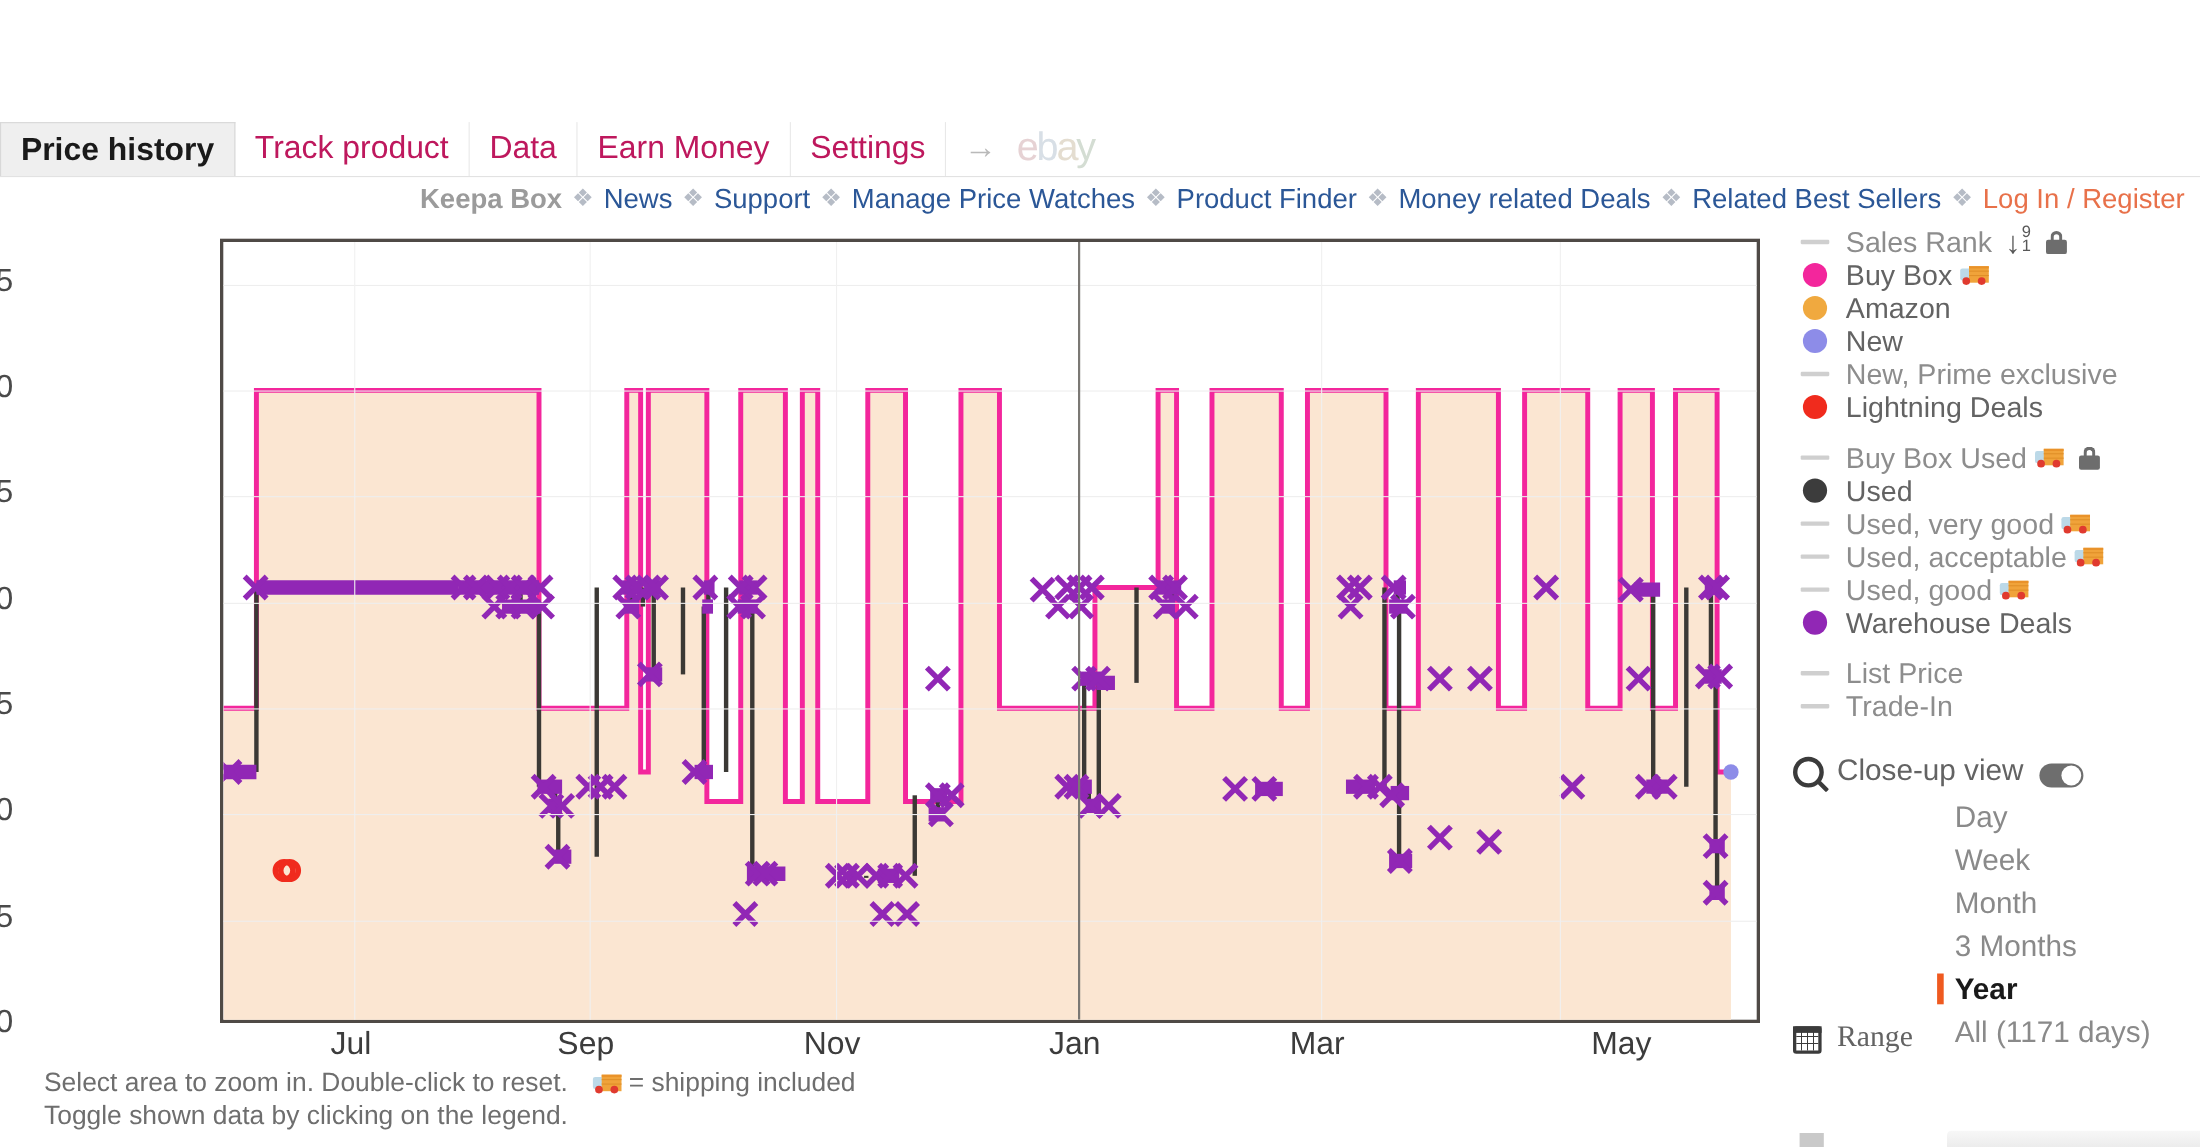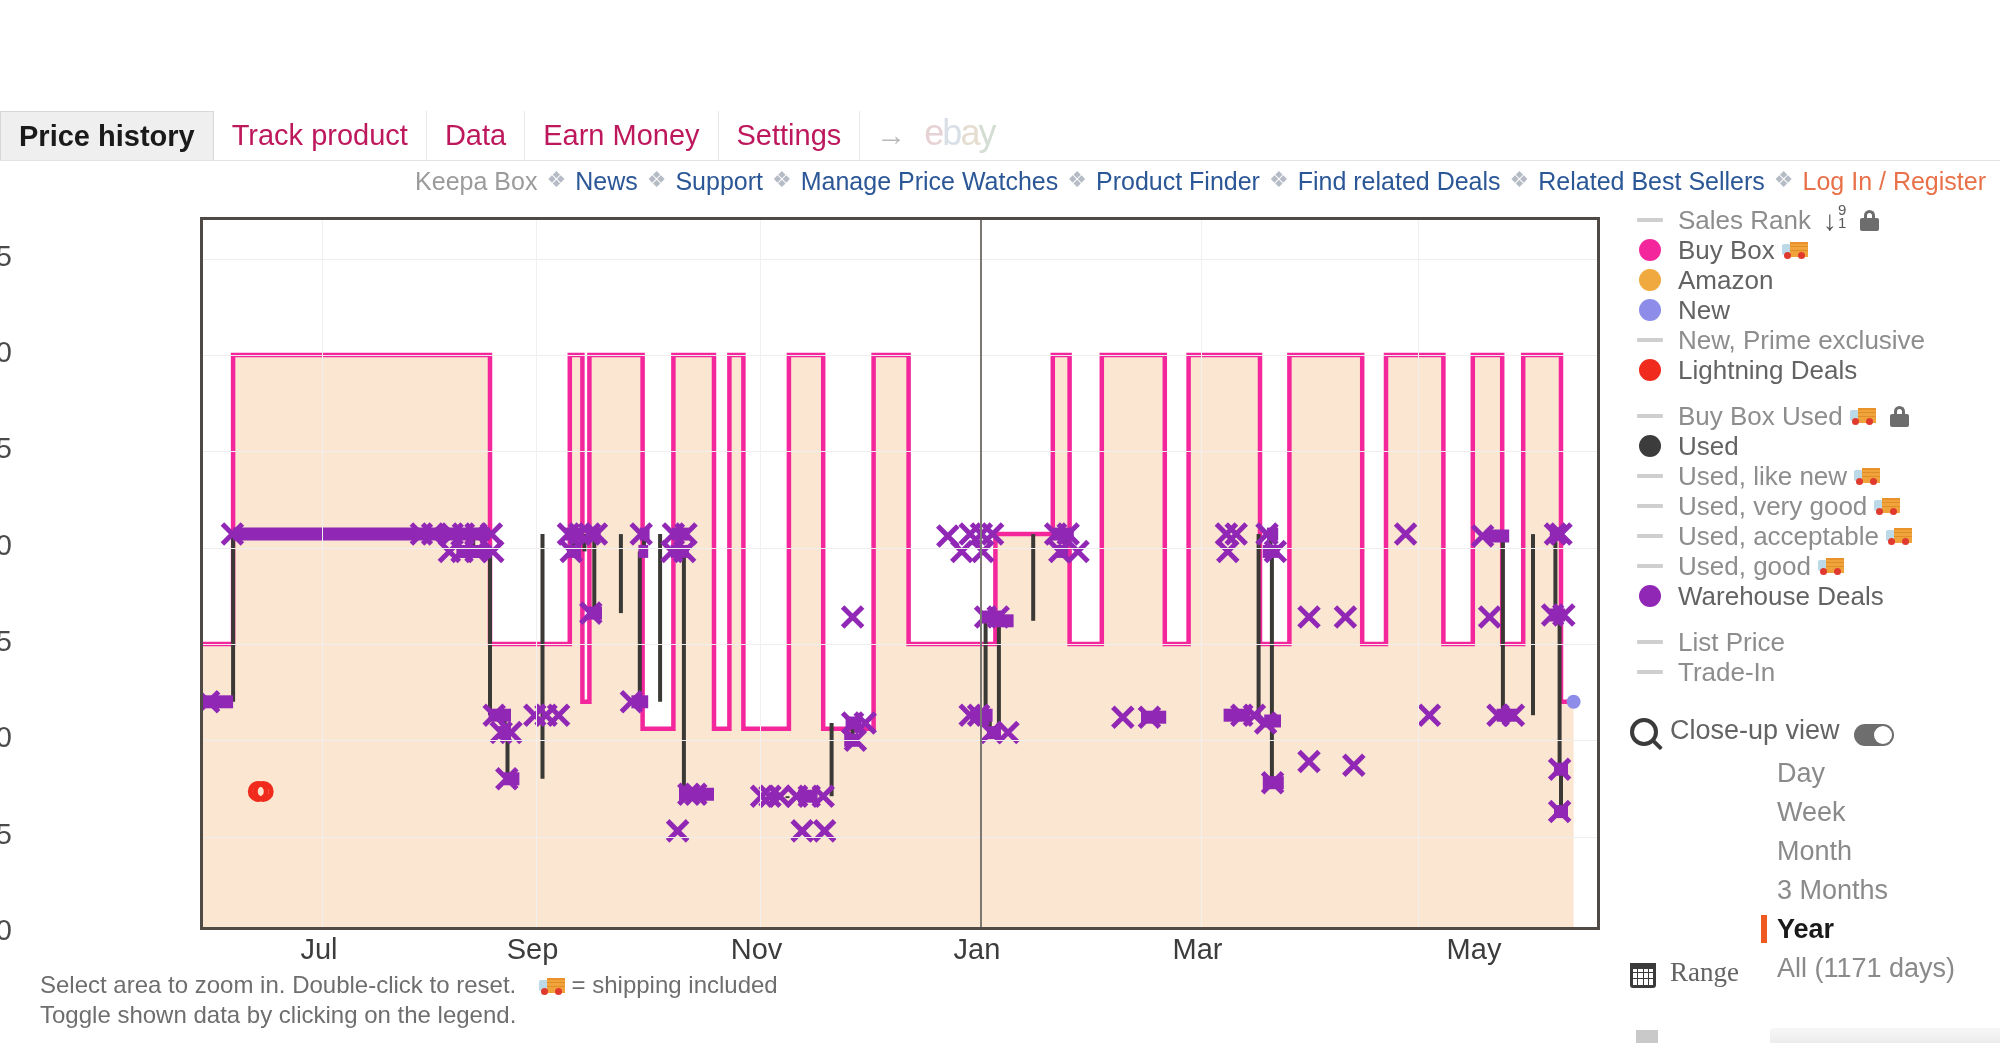--- a/index.html
+++ b/index.html
@@ -76,20 +76,21 @@
     height: 40px;
     display: flex;
     justify-content: flex-end;
     align-items: center;
     padding-right: 14px;
     box-sizing: border-box;
     font-size: 25px;
   }
   #navrow .nav-static {
     color: #9b9b9b;
+    font-weight: bold;
   }
   #navrow a {
     color: #2b5797;
     text-decoration: none;
     cursor: pointer;
   }
   #navrow a.login {
     color: #e8714a;
   }
   .nav-sep {
@@ -402,21 +403,21 @@
     <span class="nav-static">Keepa Box</span>
     <span class="nav-sep">❖</span>
     <a>News</a>
     <span class="nav-sep">❖</span>
     <a>Support</a>
     <span class="nav-sep">❖</span>
     <a>Manage Price Watches</a>
     <span class="nav-sep">❖</span>
     <a>Product Finder</a>
     <span class="nav-sep">❖</span>
-    <a>Find related Deals</a>
+    <a>Money related Deals</a>
     <span class="nav-sep">❖</span>
     <a>Related Best Sellers</a>
     <span class="nav-sep">❖</span>
     <a class="login">Log In / Register</a>
   </div>
 
 <div id="chart-wrap">
   <div id="plot-frame">
     <svg id="plot-svg" width="1400" height="713" viewBox="0 0 1400 713" style="position:absolute;left:0;top:0;">
         <path d="M 0.0 423.9 L 30.1 423.9 L 30.1 134.9 L 287.0 134.9 L 287.0 423.9 L 366.8 423.9 L 366.8 134.9 L 379.4 134.9 L 379.4 481.8 L 386.4 481.8 L 386.4 134.9 L 439.6 134.9 L 439.6 508.7 L 470.4 508.7 L 470.4 134.9 L 511.0 134.9 L 511.0 508.7 L 526.4 508.7 L 526.4 134.9 L 540.4 134.9 L 540.4 508.7 L 585.9 508.7 L 585.9 134.9 L 620.2 134.9 L 620.2 508.7 L 670.6 508.7 L 670.6 134.9 L 705.6 134.9 L 705.6 423.9 L 792.4 423.9 L 792.4 314.1 L 849.8 314.1 L 849.8 134.9 L 866.6 134.9 L 866.6 423.9 L 898.8 423.9 L 898.8 134.9 L 961.8 134.9 L 961.8 423.9 L 985.6 423.9 L 985.6 134.9 L 1057.0 134.9 L 1057.0 423.9 L 1086.4 423.9 L 1086.4 134.9 L 1159.2 134.9 L 1159.2 423.9 L 1183.0 423.9 L 1183.0 134.9 L 1240.4 134.9 L 1240.4 423.9 L 1269.8 423.9 L 1269.8 134.9 L 1299.2 134.9 L 1299.2 423.9 L 1320.2 423.9 L 1320.2 134.9 L 1358.0 134.9 L 1358.0 481.8 L 1370.6 481.8 L 1370.6 713 L 0.0 713 Z" fill="#fbe6d2" stroke="none"></path>
@@ -706,34 +707,20 @@
       <div class="lg-row">
         <span class="lg-marker">
           <span class="dot" style="background: rgb(60, 60, 60);"></span>
         </span>
         <span class="lg-label">Used</span>
       </div>
       <div class="lg-row off">
         <span class="lg-marker">
           <span class="dash" style="background: rgb(207, 207, 207);"></span>
         </span>
-        <span class="lg-label">Used, like new</span>
-        <span class="truck-ico">
-          <span class="cab"></span>
-          <span class="box"></span>
-          <span class="stripe" style="top:4px"></span>
-          <span class="stripe" style="top:8px"></span>
-          <span class="w1"></span>
-          <span class="w2"></span>
-        </span>
-      </div>
-      <div class="lg-row off">
-        <span class="lg-marker">
-          <span class="dash" style="background: rgb(207, 207, 207);"></span>
-        </span>
         <span class="lg-label">Used, very good</span>
         <span class="truck-ico">
           <span class="cab"></span>
           <span class="box"></span>
           <span class="stripe" style="top:4px"></span>
           <span class="stripe" style="top:8px"></span>
           <span class="w1"></span>
           <span class="w2"></span>
         </span>
       </div>

